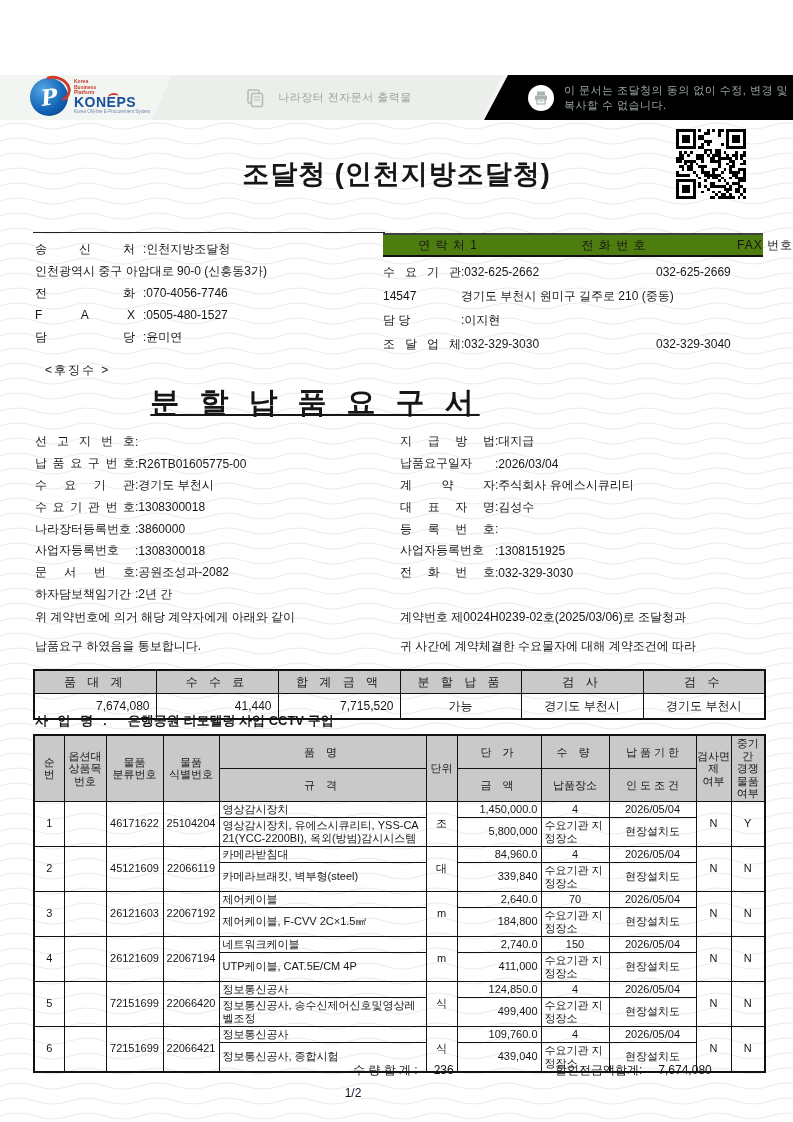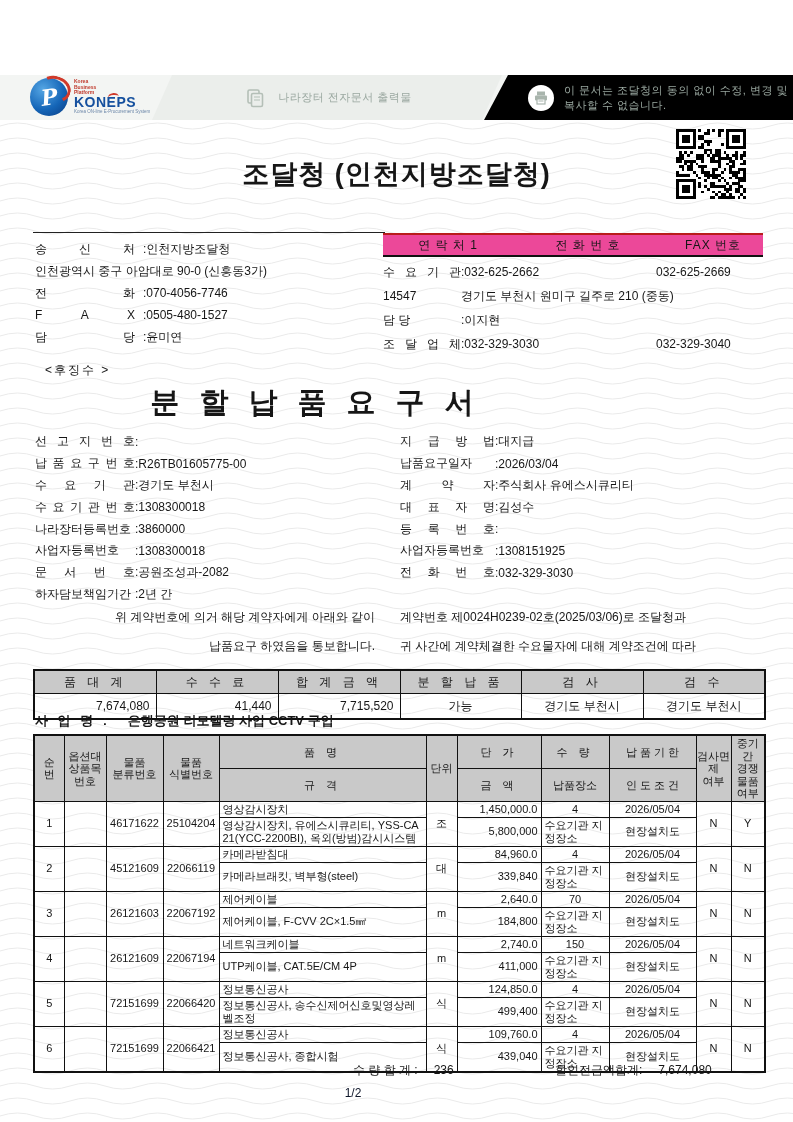--- a/index.html
+++ b/index.html
@@ -33,38 +33,38 @@
   
   .agency-title{position:absolute;left:0;top:156px;width:793px;text-align:center;font-size:27px;font-weight:bold;letter-spacing:1px;z-index:1;}
   .qr{position:absolute;left:676px;top:129px;width:70px;height:70px;z-index:1;}
   
   .top-rule{position:absolute;left:33px;top:232px;width:352px;border-top:1.5px solid #222;z-index:1;}
   .sender{position:absolute;left:35px;top:238px;width:345px;font-size:12px;z-index:1;}
   .sender .kv{height:22px;display:flex;align-items:center;}
   .jl{display:inline-block;text-align:justify;text-align-last:justify;vertical-align:top;}
   .sender .jl{width:100px;margin-right:8px;flex:0 0 auto;}
   .contact{position:absolute;left:383px;top:233px;width:380px;font-size:12px;z-index:1;}
-  .contact-head{height:20px;background:#ec4899;border-top:2px solid #b91c1c;border-bottom:2px solid #111;
-    display:grid;grid-template-columns:130px 150px 100px;align-items:center;}
+  .contact-head{height:20px;background:#4d7c0f;border-top:2px solid #404040;border-bottom:2px solid #111;
+    display:grid;grid-template-columns:130px 150px 100px;align-items:center;gap:26px;}
   .contact-head span{text-align:center;letter-spacing:1px;}
   .contact-rows{padding-top:3px;}
   .contact-row{display:grid;grid-template-columns:78px 195px 1fr;height:24px;align-items:center;}
   
   .reissue{position:absolute;left:45px;top:362px;font-size:12px;letter-spacing:2px;z-index:1;}
-  .form-title{position:absolute;left:0;top:383px;width:630px;text-align:center;font-size:29px;font-weight:bold;letter-spacing:6px;z-index:1;}
+  .form-title{position:absolute;left:0;top:383px;width:630px;text-align:center;font-size:29px;font-weight:bold;letter-spacing:6px;z-index:1;text-decoration:underline;}
   
   .info{position:absolute;top:431px;font-size:12px;z-index:1;}
   .info.l{left:35px;width:350px;}
   .info.r{left:400px;width:365px;}
   .info .kv{height:21.8px;display:flex;align-items:center;}
   .info.l .jl{width:100px;flex:0 0 auto;}
   .info.r .jl{width:95px;flex:0 0 auto;}
   
   .notice{position:absolute;top:603px;font-size:12px;line-height:29px;z-index:1;}
-  .notice.l{left:35px;width:340px;text-align:right;}
+  .notice.l{left:35px;width:340px;}
   .notice.r{left:400px;width:370px;}
   
   .summary{position:absolute;left:33px;top:669px;width:731px;border-collapse:collapse;table-layout:fixed;font-size:12px;z-index:1;}
   .summary th{background:#c9c9c9;border:1px solid #111;height:20px;font-weight:normal;letter-spacing:4px;}
   .summary td{border:1px solid #111;height:22px;}
   .summary{border:2px solid #111;}
   .summary td.num{text-align:right;padding-right:6px;}
   .summary td.ctr{text-align:center;}
   
   .business{position:absolute;left:35px;top:712px;font-size:13px;font-weight:bold;z-index:1;}

